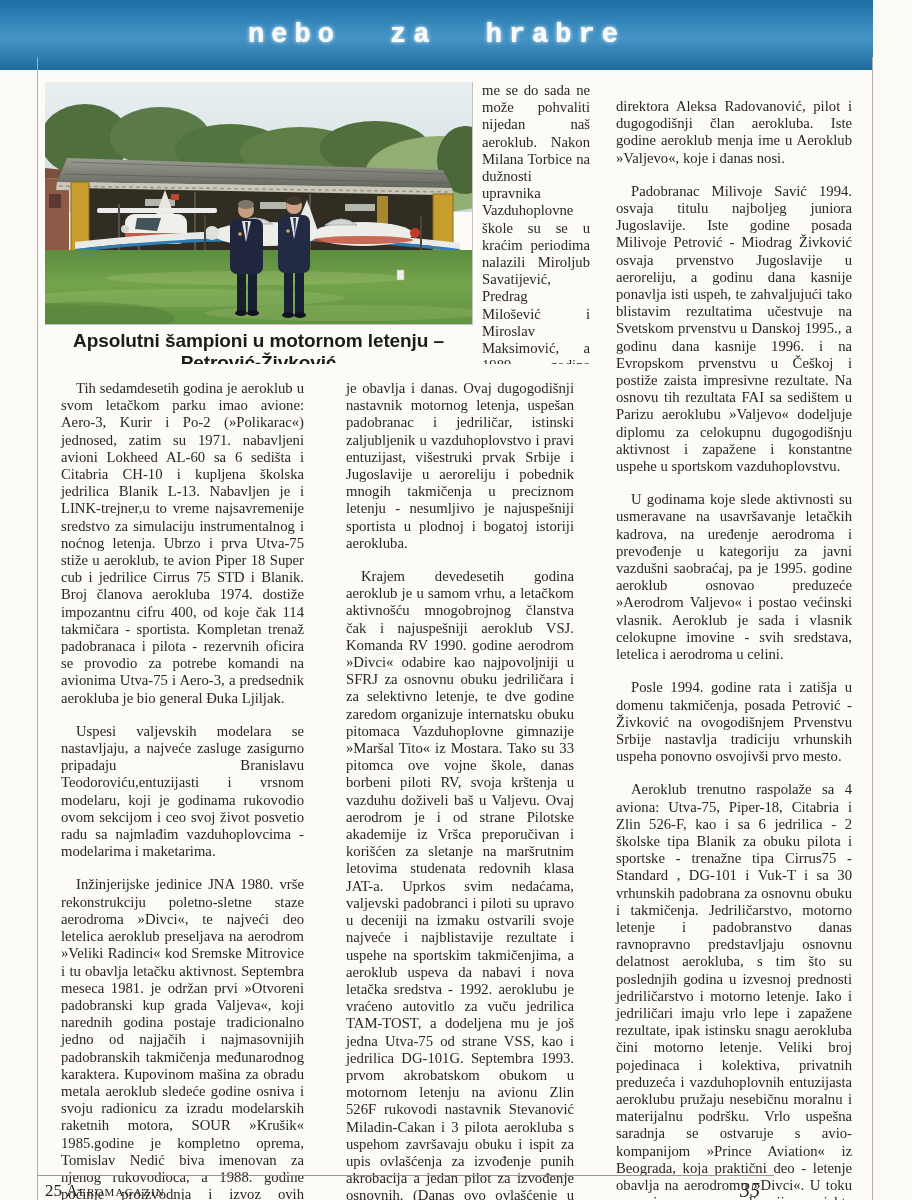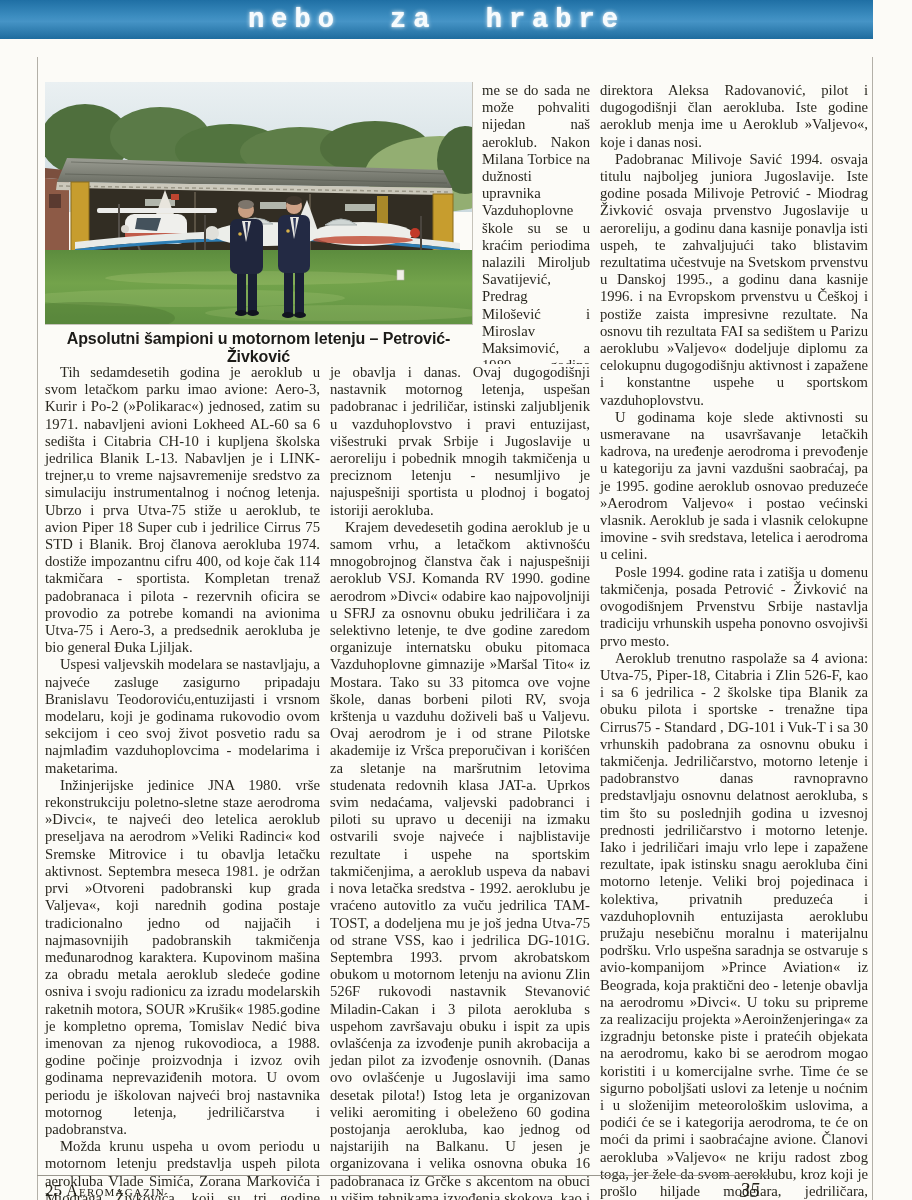--- a/index.html
+++ b/index.html
@@ -6,21 +6,21 @@
   html,body { width:912px; height:1200px; }
   body {
     position:relative;
     background:#fcfbf7;
     font-family:"Liberation Serif", serif;
     color:#29271f;
     overflow:hidden;
   }
   
   .banner {
-    position:absolute; left:0; top:0; width:873px; height:39px;
+    position:absolute; left:0; top:0; width:873px; height:70px;
     background:linear-gradient(180deg,#1f6fa4 0%,#3c8dc0 42%,#4694c6 55%,#1e6c9e 100%);
     display:flex; align-items:center; justify-content:center;
   }
   .banner-title {
     font-family:"Liberation Mono", monospace;
     font-weight:bold;
     color:#f7fbfd;
     font-size:27px;
     letter-spacing:7px;
     word-spacing:26px;
@@ -34,33 +34,33 @@
   .content { position:absolute; left:45px; top:82px; width:823px; display:flex; }
   .main-area { width:545px; }
   .top-row { display:flex; align-items:flex-start; height:282px; overflow:hidden; }
 
   figure { width:427px; margin-right:10px; }
   .photo-svg { display:block; width:427px; height:242px; outline:1px solid #c6c3ba; }
   figcaption {
     text-align:center;
     font-family:"Liberation Sans", sans-serif;
     font-weight:bold;
-    font-size:16px;
+    font-size:19px;
     margin-top:6px;
     color:#1c1b18;
     letter-spacing:-0.1px;
   }
 
   .textcol { font-size:14.7px; line-height:17.2px; text-align:justify; }
   .col2top { width:108px; }
   .bottom-row { display:flex; }
   .col1 { width:275px; margin-right:10px; }
   .col2 { width:260px; }
   .col3 { width:268px; margin-left:10px; }
-  .textcol p { margin:0;font-family:Liberation Serif, serif; }
+  .textcol p { margin:16px;font-family:Liberation Serif, serif; }
   .textcol p.indent { text-indent:15px; }
   .textcol p.has-end { position:relative; }
 
   .footer {
     position:absolute; left:37px; top:1155px; width:737px; height:40px;
     border-top:1px solid #9a978e;
     margin-top:20px;
   }
   .footer-left { position:absolute; left:8px; top:5px; font-size:17px; color:#222018; }
   .footer-mag  { font-variant:small-caps; letter-spacing:1.2px; font-size:16px; }

